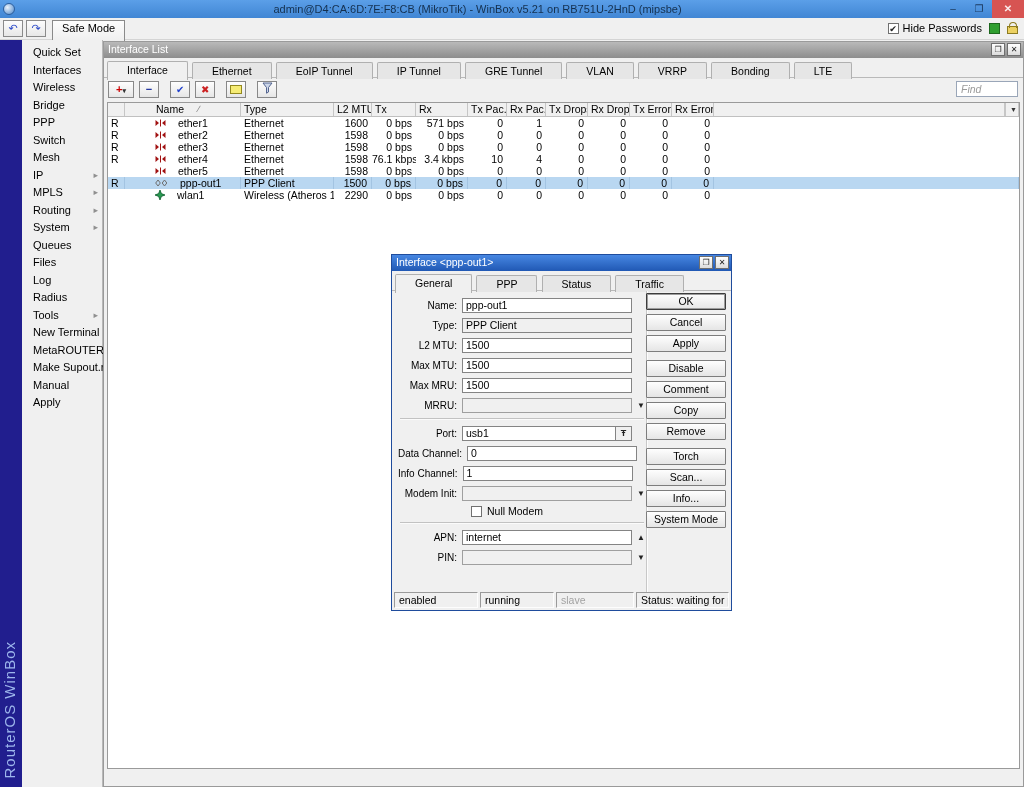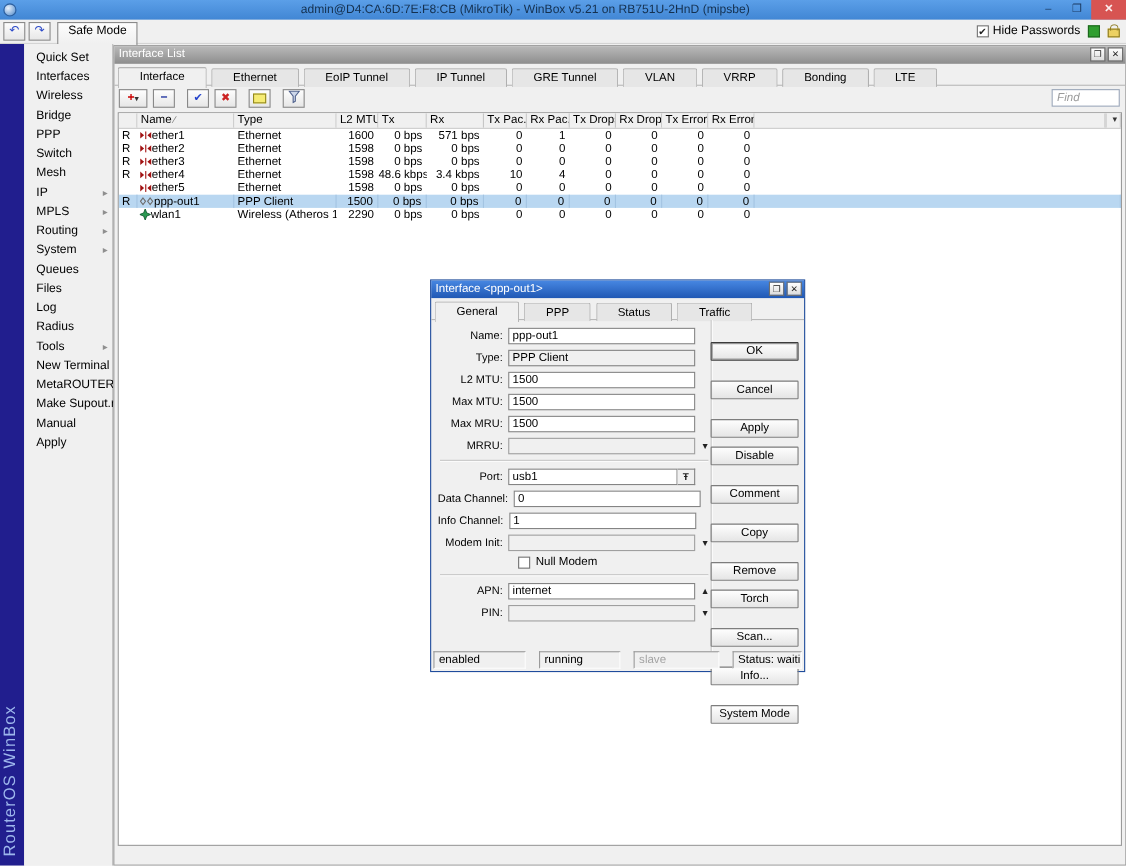--- a/index.html
+++ b/index.html
@@ -71,21 +71,21 @@
   .find::placeholder { font-style:italic; color:#9a9a9a; }
 
   
   .ifw-table { position:absolute; left:3px; right:3px; top:60px; bottom:17px; background:#fff;
     border:1px solid #9a9a9a; overflow:hidden; font-size:10.5px; }
   .trow { display:flex; height:12px; line-height:12px; }
   .thead { height:14px; line-height:13px; background:#f0f0f0; border-bottom:1px solid #c0c0c0; }
   .thead .tc { border-right:1px solid #c6c6c6; background:#f0f0f0; padding-left:3px; white-space:nowrap; overflow:hidden; }
   .tc { flex:0 0 auto; white-space:nowrap; overflow:hidden; }
   .c-state { width:17px; padding-left:3px; }
-  .c-name  { width:88px; display:flex; align-items:center; gap:0; padding-left:2px; }
+  .c-name  { width:88px; display:flex; align-items:center; gap:12px; padding-left:2px;margin-left:28px; }
   .c-type  { width:93px; padding-left:3px; }
   .c-mtu   { width:38px; }
   .c-tx    { width:44px; }
   .c-rx    { width:52px; }
   .c-n     { width:39px; }
   .c-n2    { width:42px; }
   .c-fill  { flex:1 1 auto; }
   .c-drop  { width:14px; text-align:center; font-size:7px; color:#333; border-left:1px solid #c6c6c6; }
   .num { text-align:right; padding-right:4px; }
   .trow.sel { background:#b9d7f1; }
@@ -112,24 +112,24 @@
   .fin.ro { background:#f0f0f0; }
   .fin.dis { background:#f0f0f0; border-color:#9f9f9f; }
   .fin.short { flex:0 0 154px; }
   .portbtn { flex:0 0 16px; height:15px; border:1px solid #848484; border-left:none; background:#f0f0f0;
     text-align:center; line-height:13px; font-size:9px; font-weight:bold; color:#222; }
   .arr { margin-left:5px; font-size:8px; color:#222; }
   .hsep { height:2px; margin:3px 0 3px 2px; border-top:1px solid #c2c2c2; border-bottom:1px solid #fbfbfb; }
   .cbrow { display:flex; align-items:center; height:16px; padding-left:73px; gap:5px; }
   .dlg-btns { position:absolute; right:5px; top:2px; width:80px; }
   .dbtn { height:17px; border:1px solid #7d7d7d; background:linear-gradient(#fefefe,#e5e5e5);
-    text-align:center; line-height:15px; margin-bottom:4px; font-size:10.5px; border-radius:1px;margin-top:18px; }
+    text-align:center; line-height:15px; margin-bottom:4px; font-size:10.5px; border-radius:1px; }
   .dbtn.default { border:1px solid #3c3c3c; box-shadow:inset 0 0 0 1px #9c9c9c; }
   .dbtn.gap { margin-top:8px; }
-  .dlg-status { position:absolute; left:2px; right:2px; bottom:2px; height:16px; display:flex; gap:12px; font-size:10.5px; }
+  .dlg-status { position:absolute; left:2px; right:2px; bottom:2px; height:16px; display:flex; gap:2px; font-size:10.5px; }
   .scell { border:1px solid; border-color:#9a9a9a #fdfdfd #fdfdfd #9a9a9a; background:#f0f0f0;
     line-height:14px; padding-left:4px; white-space:nowrap; overflow:hidden; }
   .scell.s1 { flex:0 0 84px; } .scell.s2 { flex:0 0 74px; } .scell.s3 { flex:0 0 78px; color:#a3a3a3; }
   .scell.s4 { flex:1 1 auto; }
 </style>
 </head>
 <body>
 
 <div class="titlebar">
   <span class="app-icon"></span>
@@ -302,21 +302,21 @@
       <span class="tc c-state">R</span>
       <span class="tc c-name">
           <svg class="rowicon" width="11" height="8" viewBox="0 0 11 8">
             <path fill="#a11212" d="M4,4 L0.5,1 v6 z M7,4 L10.5,1 v6 z"></path>
             <rect x="5" y="0.5" width="1" height="7" fill="#a11212"></rect>
           </svg>
           <span>ether4</span>
         </span>
       <span class="tc c-type">Ethernet</span>
       <span class="tc c-mtu num">1598</span>
-      <span class="tc c-tx num">48.6 kbps</span>
+      <span class="tc c-tx num">76.1 kbps</span>
       <span class="tc c-rx num">3.4 kbps</span>
       <span class="tc c-n num">10</span>
       <span class="tc c-n num">4</span>
       <span class="tc c-n2 num">0</span>
       <span class="tc c-n2 num">0</span>
       <span class="tc c-n2 num">0</span>
       <span class="tc c-n2 num">0</span>
       <span class="tc c-fill"></span>
     </div>
 

